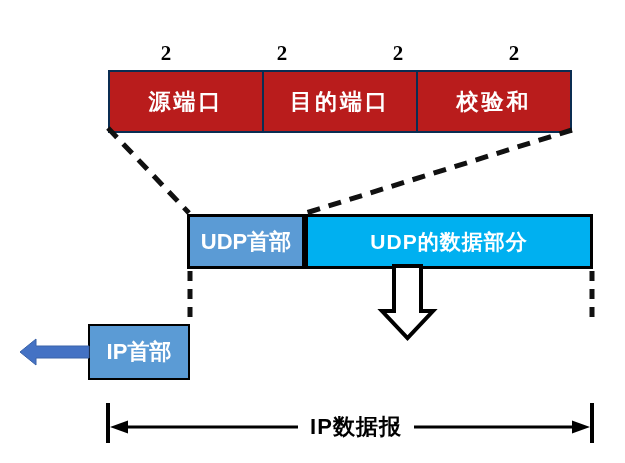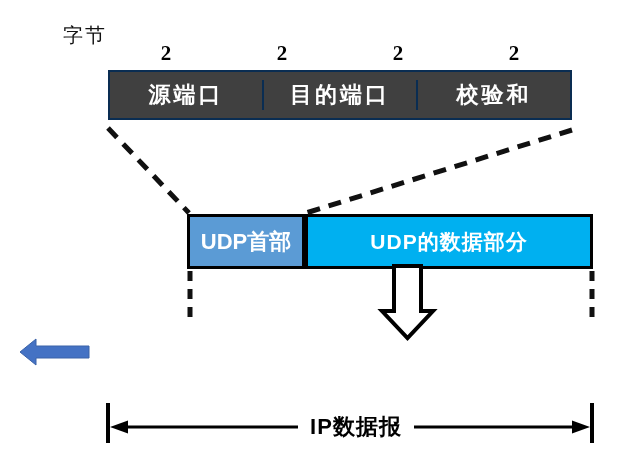--- a/index.html
+++ b/index.html
@@ -12,22 +12,22 @@
     letter-spacing:2px;
   }
   .sizes-row{
     position:absolute;left:108px;top:41px;width:464px;display:flex;
   }
   .size-cell{
     flex:1;text-align:center;font-family:"Liberation Serif",serif;
     font-weight:bold;font-size:21px;color:#000;
   }
   .fields-row{
-    position:absolute;left:108px;top:70px;width:464px;height:50px;
-    display:flex;background:#404040;border:2px solid #0A2D52;box-sizing:border-box;align-items:center;
+    position:absolute;left:108px;top:70px;width:464px;height:63px;
+    display:flex;background:#b91c1c;border:2px solid #0A2D52;box-sizing:border-box;
   }
   .field-cell{
     flex:1;display:flex;align-items:center;justify-content:center;
     color:#fff;font-weight:bold;font-size:22px;letter-spacing:3px;
     border-right:2px solid #0A2D52;
   }
   .field-cell:last-child{border-right:none;}
   .box{
     position:absolute;display:flex;align-items:center;justify-content:center;
     box-sizing:border-box;color:#fff;font-weight:bold;
@@ -55,38 +55,38 @@
   }
   .overlay{
     position:absolute;left:0;top:0;width:625px;height:463px;pointer-events:none;
   }
 </style>
 </head>
 <body>
 
 <div class="canvas">
 
-  <div class="bytes-label">字节</div>
 
   <div class="sizes-row">
     <div class="size-cell">2</div>
     <div class="size-cell">2</div>
     <div class="size-cell">2</div>
     <div class="size-cell">2</div>
   </div>
 
   <div class="fields-row">
     <div class="field-cell">源端口</div>
     <div class="field-cell">目的端口</div>
     <div class="field-cell">校验和</div>
   </div>
 
   <div class="box udp-data">UDP的数据部分</div>
   <div class="box udp-header">UDP首部</div>
 
+  <div class="box ip-header">IP首部</div>
 
   <div class="ip-datagram-label">IP数据报</div>
 
   <svg class="overlay" viewBox="0 0 625 463" xmlns="http://www.w3.org/2000/svg">
 
     <line x1="108" y1="128" x2="189" y2="213" stroke="#111" stroke-width="5" stroke-dasharray="13 9"></line>
     <line x1="572" y1="130" x2="306" y2="213" stroke="#111" stroke-width="5" stroke-dasharray="13 9"></line>
 
     <line x1="190" y1="271" x2="190" y2="324" stroke="#111" stroke-width="5" stroke-dasharray="10 8"></line>
     <line x1="592" y1="271" x2="592" y2="324" stroke="#111" stroke-width="5" stroke-dasharray="10 8"></line>

